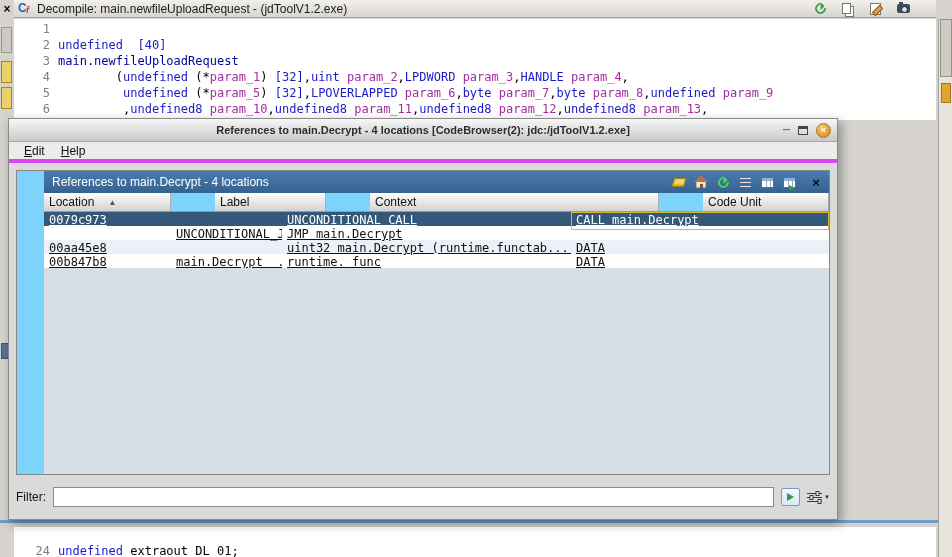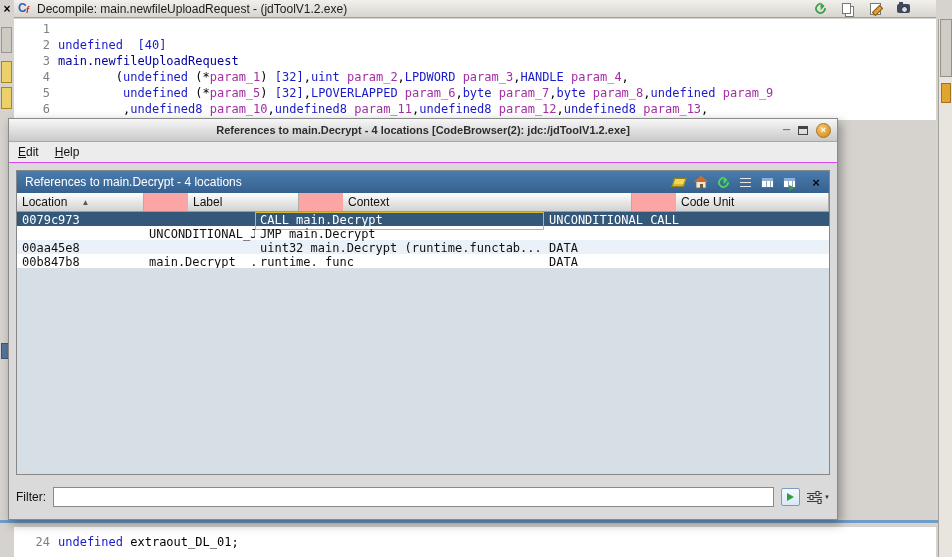--- a/index.html
+++ b/index.html
@@ -28,21 +28,21 @@
   .edt::after { content:""; position:absolute; width:9px; height:3px; background:#e0a040; border:1px solid #8a5a10;
                 transform:rotate(-45deg); right:-3px; bottom:1px; }
   .cam { width:13px; height:9px; background:#3f4a5a; border-radius:2px; position:relative; }
   .cam::before { content:""; position:absolute; left:2px; top:-2px; width:4px; height:2px; background:#3f4a5a; }
   .cam::after { content:""; position:absolute; left:4px; top:2px; width:5px; height:5px; border-radius:50%;
                 background:#cfe0f0; border:1px solid #222; }
 
   .bg-code { position:absolute; left:14px; top:19px; width:922px; height:101px; background:#fff;
              padding-top:2px; overflow:hidden; }
   .bg-code-bottom { position:absolute; left:14px; top:527px; width:922px; height:30px; background:#fff;
-                    padding-top:7px; overflow:hidden; }
+                    padding-top:16px; overflow:hidden; }
   .code-line { display:flex; height:16px; line-height:16px;
                font-family:"DejaVu Sans Mono", monospace; font-size:12px; }
   .ln { width:36px; text-align:right; color:#808080; flex:none; }
   .code { margin-left:8px; white-space:pre; }
   .c-kw { color:var(--keyword-blue,#1a1ac8); }
   .c-fn { color:var(--function-blue,#0000a0); }
   .c-pm { color:var(--param-magenta,#a32ea3); }
   .c-pl { color:#000; }
 
   .blue-divider { position:absolute; left:0; top:520px; width:938px; height:3px;
@@ -69,27 +69,27 @@
   .dlg-titlebar { height:23px; flex:none; background:linear-gradient(#f7f7f7,#c9c9c9);
                   border-bottom:1px solid #a8a8a8; position:relative; display:flex;
                   align-items:center; justify-content:center; font-size:11px; font-weight:bold; color:#2d2d2d; }
   .dlg-buttons { position:absolute; right:6px; top:0; height:100%; display:flex; align-items:center; gap:8px; }
   .btn-min { font-size:10px; font-weight:bold; color:#333; line-height:1; }
   .btn-restore { width:10px; height:9px; border:1px solid #444; border-top:3px solid #444; }
   .btn-close-dlg { width:15px; height:15px; border-radius:50%;
                    background:radial-gradient(circle at 35% 30%, #f6c772, #de9626 75%);
                    border:1px solid #a8731f; color:#fff; font-size:9px; font-weight:bold;
                    display:flex; align-items:center; justify-content:center; }
-  .dlg-menubar { height:21px; flex:none; background:#ececec; border-bottom:1px solid #d946ef;
-                 display:flex; align-items:center; padding-left:9px; gap:16px; font-size:12px; }
+  .dlg-menubar { height:21px; flex:none; background:#ececec; border-bottom:4px solid #d946ef;
+                 display:flex; align-items:center; padding-left:15px; gap:16px; font-size:12px; }
   .menu-item { display:inline-block; }
   .menu-item::first-letter { text-decoration:underline; }
 
   .dlg-body { flex:1; min-height:0; padding:7px 7px 8px; display:flex; flex-direction:column; }
-  .panel { flex:1; min-height:0; border:1px solid #878787; background:#fca5a5; display:flex; flex-direction:column; }
+  .panel { flex:1; min-height:0; border:1px solid #878787; background:#7dd3fc; display:flex; flex-direction:column;padding-left:27px; }
   .panel-header { height:22px; flex:none; color:#fff; font-size:12px; display:flex; align-items:center;
                   padding:0 4px 0 8px;
                   background:linear-gradient(var(--panel-header-blue-top,#4a7cb0),var(--panel-header-blue-bottom,#35618f)); }
   .ph-title { white-space:nowrap; }
   .spacer { flex:1; }
   .hdr-icons { display:flex; align-items:center; gap:4px; }
   .hicon { width:18px; height:17px; display:flex; align-items:center; justify-content:center; position:relative; }
   .tagshape { width:12px; height:9px; background:#f2d955; border:1px solid #97801c;
               transform:skewX(-18deg); box-shadow:inset 0 -2px 0 #d9b92e; }
   .ring.small { width:11px; height:11px; border-color:#4fd35f; border-top-color:transparent; }
@@ -105,21 +105,21 @@
   .close-x { color:#0a0a0a; font-weight:bold; font-size:13px; }
   .hicon.last { margin-left:5px; }
 
   .tgrid { display:grid; grid-template-columns:127px 111px 289px 1fr; }
   .table-header { height:19px; flex:none; border-bottom:1px solid #9a9a9a; font-size:12px;gap:44px; }
   .th { display:flex; align-items:center; padding-left:5px; border-right:1px solid #aeaeae;
         background:linear-gradient(#fefefe,#d2d2d2); white-space:nowrap; overflow:hidden; }
   .sort-glyph { font-size:8px; color:#555; margin-left:14px; }
 
   .rows { flex:none; font-family:"DejaVu Sans Mono", monospace; font-size:12px; background:#fff; }
-  .trow { height:14px; align-items:center; }
+  .trow { height:14px; align-items:center;text-decoration:underline; }
   .trow.alt { background:var(--row-alt-blue,#eaf1f8); }
   .trow.selected { background:var(--selection-bg,#33587a); color:#fff; }
   .cell { padding-left:5px; line-height:17px; height:18px; white-space:pre; overflow:hidden; }
   .cell.cursor-cell { box-shadow:inset 0 0 0 1px var(--cursor-cell-border,#d9b928); }
   .table-fill { flex:1; background:var(--table-empty-bg,#d6dee6); }
 
   .filter-bar { height:28px; flex:none; margin-top:8px; display:flex; align-items:center; gap:7px; font-size:12px; }
   .filter-input { flex:1; height:20px; border:1px solid #8a8a8a; background:#fff; padding:0 4px;
                   font-size:12px; font-family:"Liberation Sans", sans-serif; outline:none; }
   .filter-go { width:19px; height:18px; border:1px solid #7d9cbb; border-radius:2px;
@@ -259,22 +259,22 @@
             </div>
           <div class="th">
               <span>Code Unit</span>
             </div>
         </div>
 
         <div class="rows">
             <div class="trow tgrid alt selected">
               <div class="cell">0079c973</div>
               <div class="cell"></div>
+              <div class="cell">UNCONDITIONAL_CALL</div>
               <div class="cell cursor-cell">CALL main.Decrypt</div>
-              <div class="cell">UNCONDITIONAL_CALL</div>
             </div>
             <div class="trow tgrid">
               <div class="cell"></div>
               <div class="cell">UNCONDITIONAL_JUMP</div>
               <div class="cell">JMP main.Decrypt</div>
             </div>
             <div class="trow tgrid alt">
               <div class="cell">00aa45e8</div>
               <div class="cell"></div>
               <div class="cell">uint32 main.Decrypt (runtime.functab....</div>

